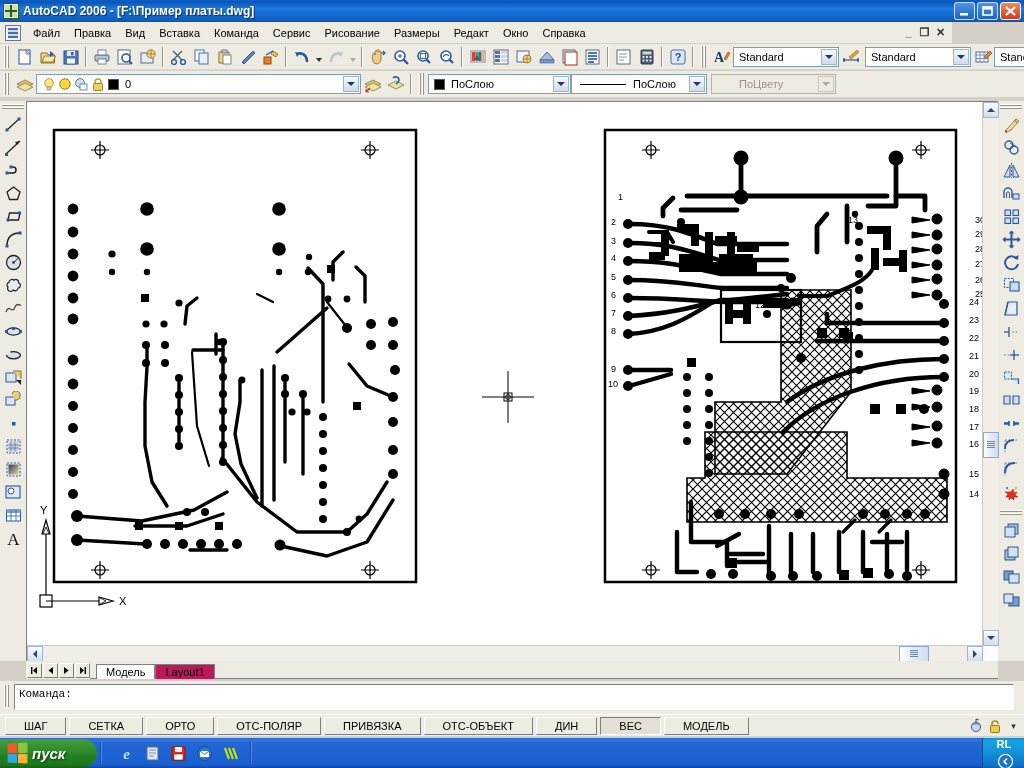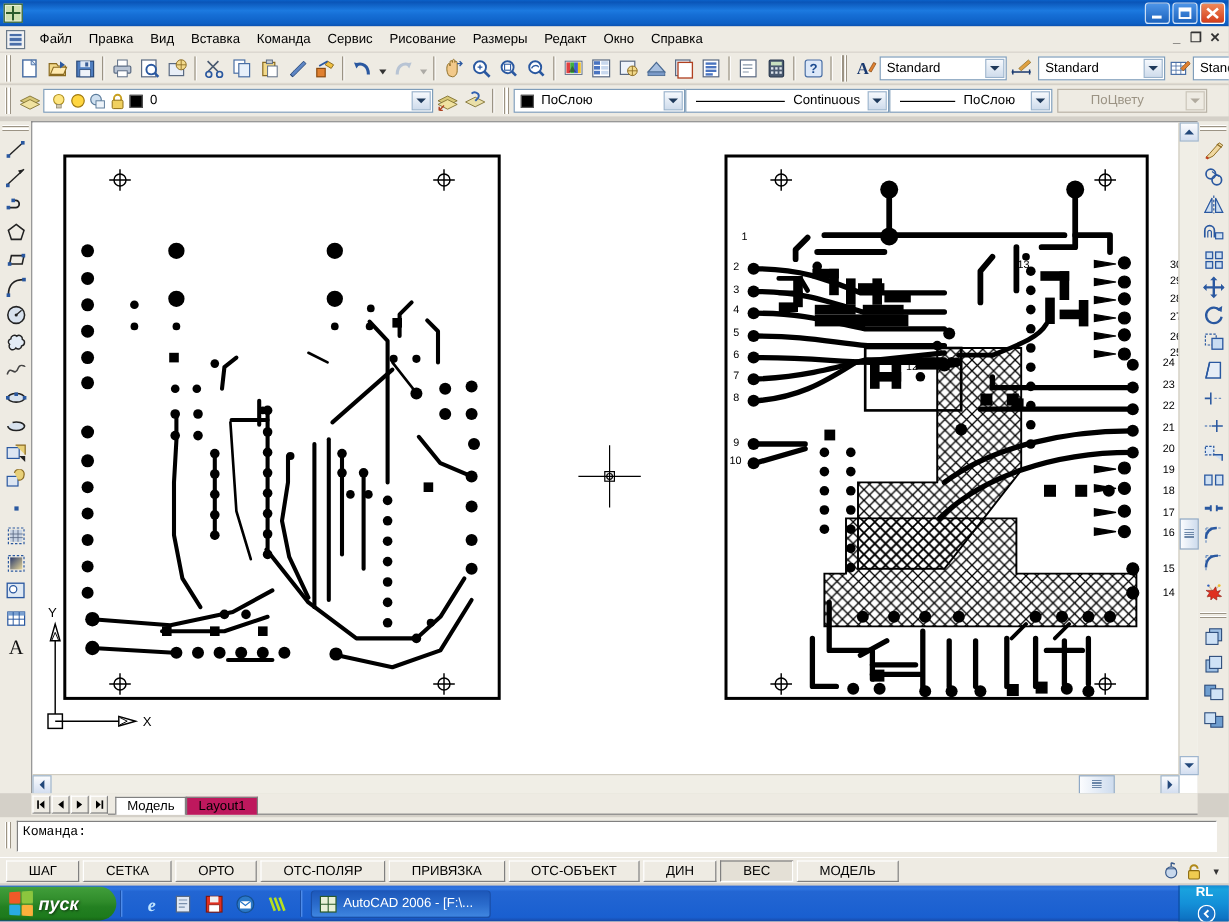--- a/index.html
+++ b/index.html
@@ -37,21 +37,21 @@
   .tb-btns { margin-left: auto; display: flex; gap: 2px; padding-right: 3px; }
   .tb-btn {
     width: 21px; height: 18px; border-radius: 3px; border: 1px solid rgba(255,255,255,.75);
     color: #fff; font-size: 11px; font-weight: bold; line-height: 16px; text-align: center;
     background: linear-gradient(to bottom, #4d95e8, #1c63bd);
   }
   .tb-btn.close { background: linear-gradient(to bottom, #f08a5a, #d33c1a); border-color: #fff; }
 
   
   .menubar {
-    position: absolute; left: 0; top: 22px; width: 1024px; height: 22px;
+    position: absolute; left: 0; top: 22px; width: 952px; height: 22px;
     background: #eeebe3; display: flex; align-items: center;
     border-bottom: 1px solid #d4d0c8;
   }
   .mdi-icon {
     width: 16px; height: 16px; margin: 0 5px 0 5px; flex: 0 0 auto;
     background: #f2f2f2; border: 1px solid #6a7a8a; position: relative;
   }
   .mdi-icon:after {
     content: ""; position: absolute; left: 2px; top: 2px; width: 10px; height: 10px;
     background: repeating-linear-gradient(to bottom, #4a6ea9 0 2px, #c9d8ec 2px 4px);
@@ -238,20 +238,21 @@
   .tray .clock { color: #fff; font-size: 11px; margin-left: 5px; }
   .tray .lang { color: #fff; font-size: 11px; font-weight: bold; margin-right: 2px;}
 </style>
 </head>
 <body>
 
 <div id="app">
 
   <div class="titlebar">
     <div class="tb-icon"></div>
+    <div class="tb-title">AutoCAD 2006 - [F:\Пример платы.dwg]</div>
     <div class="tb-btns">
       <div class="tb-btn">
         <svg width="19" height="16">
             <rect x="5" y="10" width="8" height="2.5" fill="#fff"></rect>
           </svg>
       </div>
       <div class="tb-btn">
         <svg width="19" height="16">
             <rect x="5" y="4" width="9" height="8" fill="none" stroke="#fff" stroke-width="1.6"></rect>
             <rect x="5" y="4" width="9" height="2.6" fill="#fff"></rect>
@@ -571,25 +572,20 @@
     </div>
     <div class="tsep"></div>
     <div class="grip"></div>
 
     <div class="combo" style="width:143px; padding-left:5px;">
       <span class="swatch"></span>
       <span class="ctext">ПоСлою</span>
       <span class="arrow"></span>
     </div>
 
-    <div class="combo" style="width:170px; padding-left:5px;">
-      <span class="lt-line"></span>
-      <span class="ctext">Continuous</span>
-      <span class="arrow"></span>
-    </div>
 
     <div class="combo" style="width:136px; padding-left:5px;">
       <span class="lt-line short"></span>
       <span class="ctext">ПоСлою</span>
       <span class="arrow"></span>
     </div>
 
     <div class="combo disabled" style="width:125px; padding-left:5px; margin-left:4px;">
       <span class="ctext" style="padding-left:22px">ПоЦвету</span>
       <span class="arrow"></span>
@@ -1487,27 +1483,20 @@
           </svg>
       </div>
       <div class="qicon">
         <svg width="17" height="17">
             <path d="M3,3 L7,14 M7,3 L11,14 M11,3 L15,14" stroke="#b8e020" stroke-width="2.2" fill="none"></path>
           </svg>
       </div>
     </div>
     <div class="tasksep"></div>
 
-    <div class="taskbtn active">
-      <svg width="15" height="15">
-          <rect x="1" y="1" width="13" height="13" fill="#e8f0d8" stroke="#2a5a2a"></rect>
-          <path d="M1,7.5 h13 M7.5,1 v13" stroke="#2a5a2a" stroke-width=".9"></path>
-        </svg>
-      <span>AutoCAD 2006 - [F:\...</span>
-    </div>
 
     <div class="tray">
       <span class="lang">RL</span>
       <div class="trayicon">
         <svg width="15" height="15">
             <circle cx="7.5" cy="7.5" r="7" fill="#1b74c8" stroke="#fff" stroke-width="1.2"></circle>
             <path d="M9,4.5 L6,7.5 L9,10.5" stroke="#fff" stroke-width="1.6" fill="none"></path>
           </svg>
       </div>
       <div class="trayicon">

